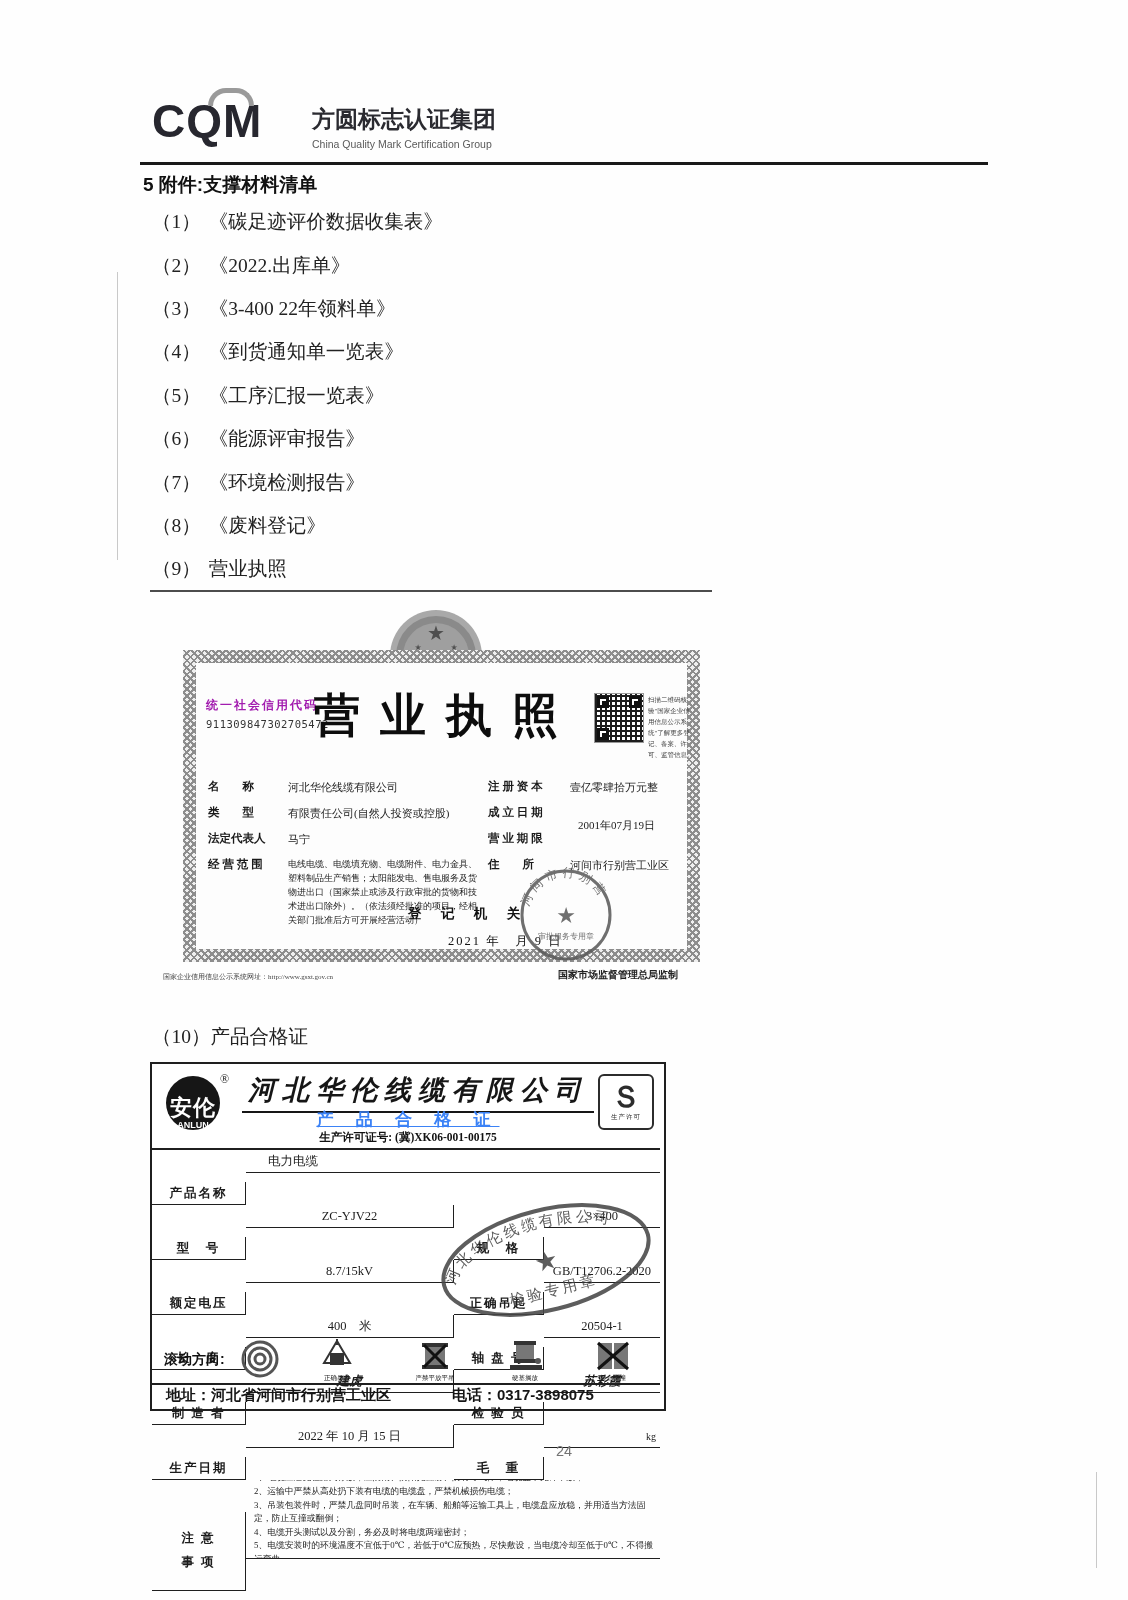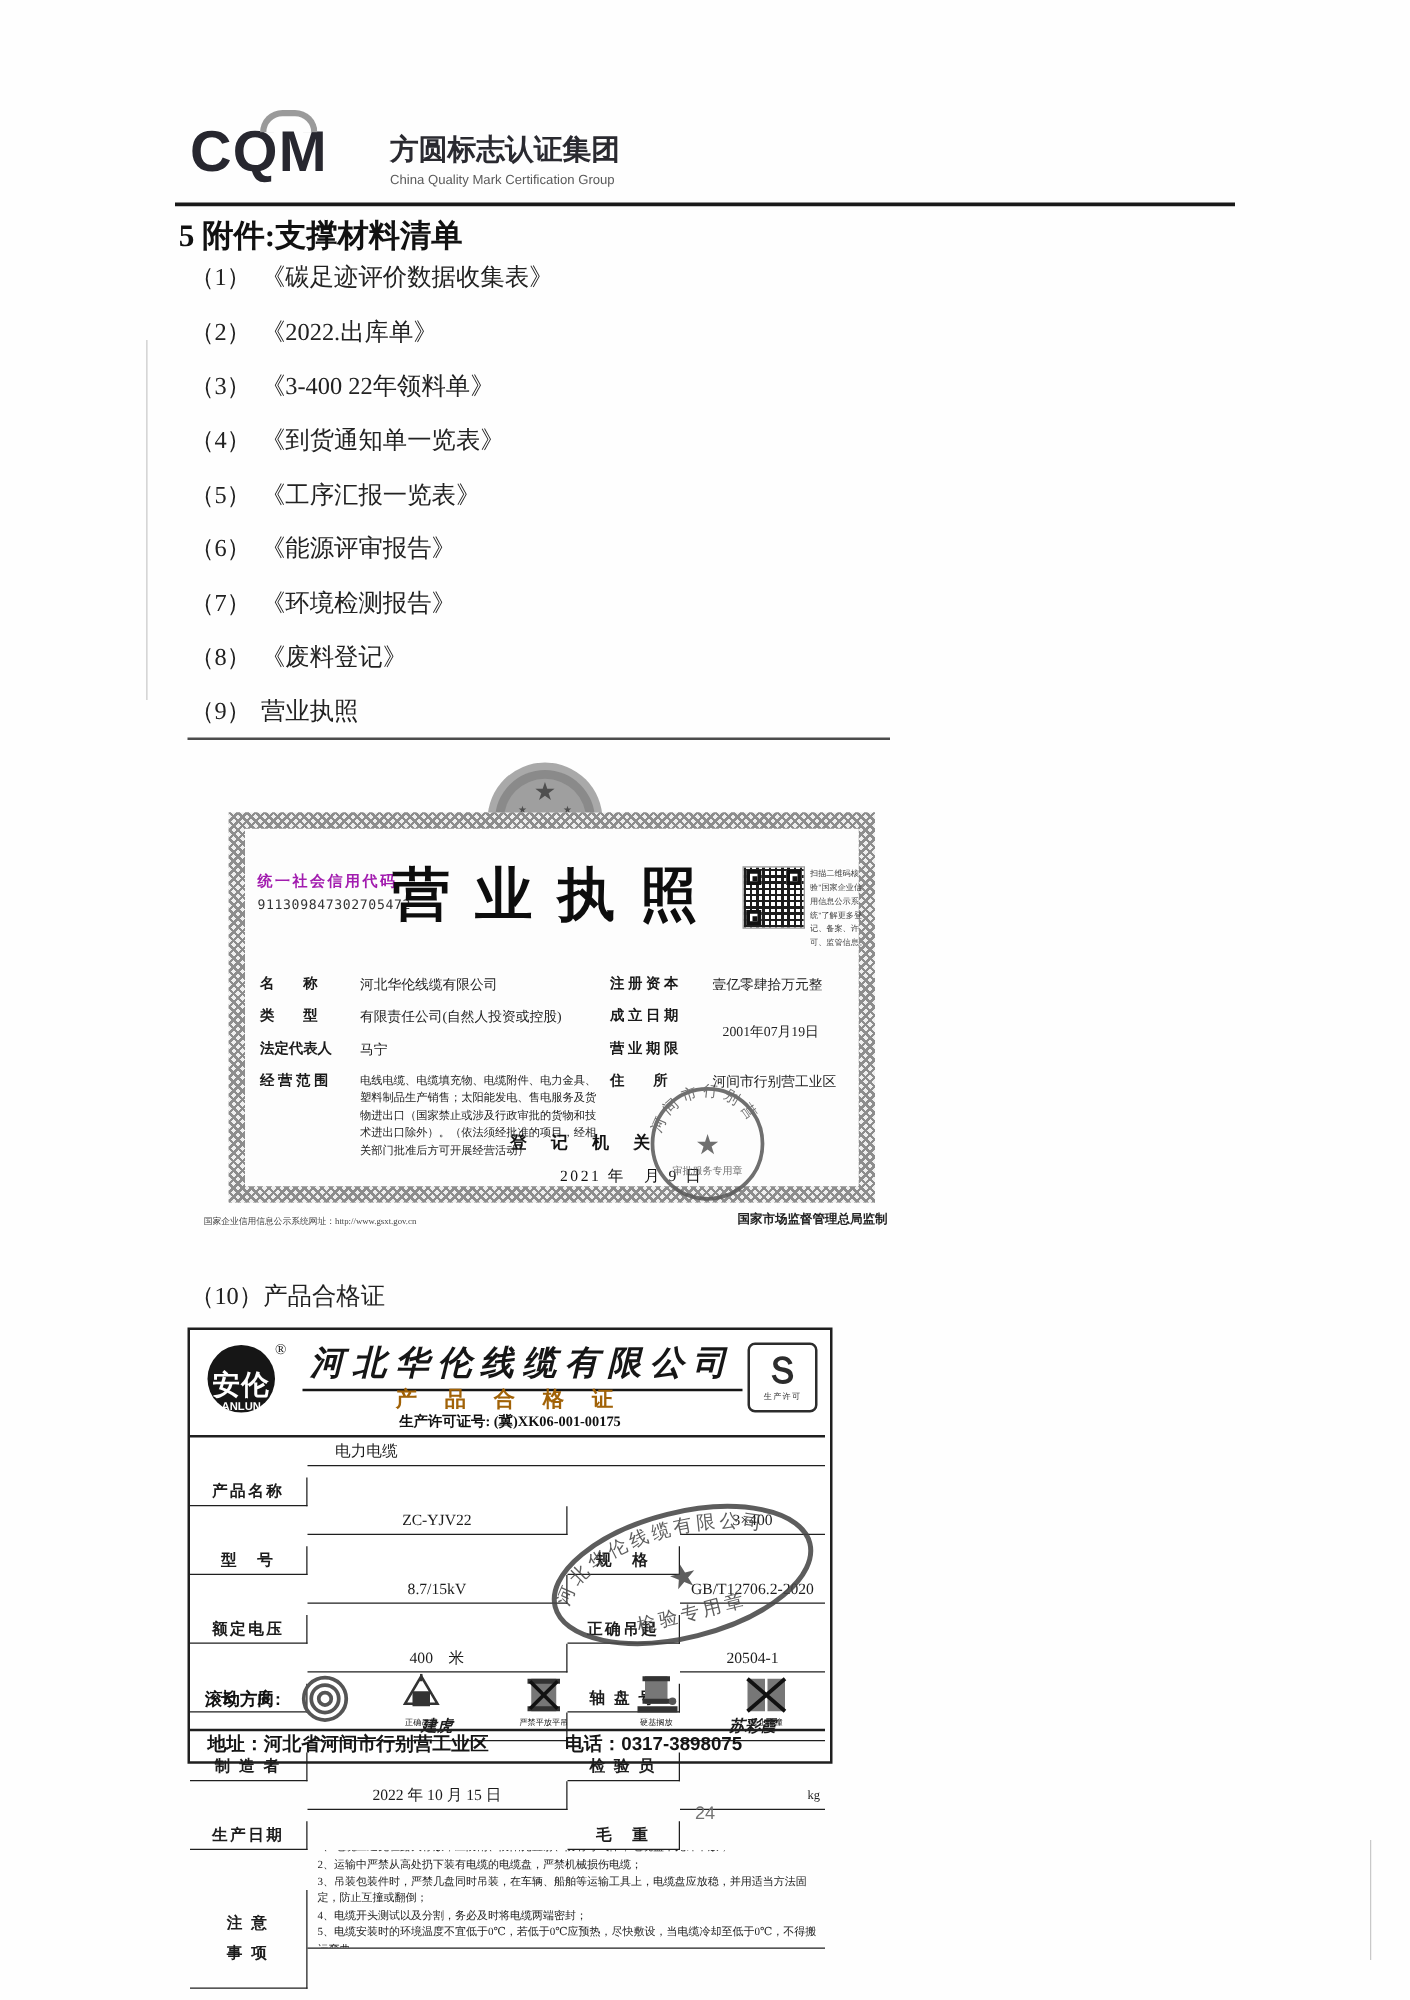--- a/index.html
+++ b/index.html
@@ -8,21 +8,21 @@
   .abs{position:absolute;}
 
   
   .cqm{font-family:"Liberation Sans","DejaVu Sans",sans-serif;font-weight:800;font-size:46px;
        color:#27272f;letter-spacing:1px;line-height:1;}
   .cqm-arc{width:36px;height:13px;border:5px solid #9a9a9a;border-bottom:none;
            border-radius:20px 20px 0 0;}
   .org-cn{font-family:"Liberation Sans","DejaVu Sans",sans-serif;font-weight:700;font-size:23px;color:#2a2a30;}
   .org-en{font-family:"Liberation Sans","DejaVu Sans",sans-serif;font-size:10.5px;color:#5a5a5a;margin-top:3px;}
   .hr-main{height:2.5px;background:#191919;}
-  .sec-head{font-family:Liberation Serif, serif;font-weight:700;font-size:25px;color:#111;}
+  .sec-head{font-family:Liberation Sans, sans-serif;font-weight:700;font-size:19px;color:#111;}
 
   
   .doc-list{font-size:19.5px;color:#222;}
   .doc-item{height:43.4px;display:flex;align-items:center;}
   .doc-item .num{margin-right:8px;}
 
   
   .art-line{background:#c9c9c9;}
 
   
@@ -51,21 +51,21 @@
 
   
   .cert{border:2.5px solid #1f1f1f;background:#fff;}
   .anlun{width:54px;height:54px;border-radius:50%;background:#161616;color:#fff;
          display:flex;flex-direction:column;align-items:center;justify-content:center;line-height:1;}
   .anlun .cn{font-weight:700;font-size:22px;letter-spacing:1px;margin-top:20px;}
   .anlun .en{font-family:"Liberation Sans",sans-serif;font-weight:700;font-size:9px;margin-top:2px;}
   .regmark{font-size:12px;color:#222;}
   .cert-company{font-weight:700;font-size:27px;letter-spacing:7px;color:#161616;white-space:nowrap;
                 border-bottom:2.5px solid #161616;padding:0 6px 3px 6px;font-style:italic;}
-  .cert-title{font-size:17px;letter-spacing:9px;color:#a16207;font-weight:600;}
+  .cert-title{font-size:17px;letter-spacing:9px;color:#3b82f6;font-weight:600;text-decoration:underline;}
   .cert-permit{font-size:11.5px;font-weight:700;color:#111;}
   .qs{width:52px;height:52px;border:2px solid #2c2c2c;border-radius:6px;
       display:flex;flex-direction:column;align-items:center;justify-content:center;}
   .qs-glyph{font-family:"Liberation Serif",serif;font-weight:700;font-size:30px;line-height:1;color:#2c2c2c;}
   .qs-sub{font-size:6.5px;color:#2c2c2c;letter-spacing:1px;margin-top:1px;}
   .ct{display:grid;grid-template-columns:94px 208px 90px 116px;border-top:2px solid #1f1f1f;
       font-size:12.5px;}
   .ct>div{border-bottom:1.5px solid #1f1f1f;border-right:1.5px solid #1f1f1f;height:22px;
           display:flex;align-items:center;justify-content:center;overflow:hidden;white-space:nowrap;}
   .ct>div.lastcol{border-right:none;}
@@ -203,21 +203,21 @@
             <path id="licArc" d="M 12,60 A 38,38 0 1 1 84,60" fill="none"></path>
           </defs>
         <text font-size="12" fill="#5c5c5c" letter-spacing="4"><textPath href="#licArc" startOffset="14%">河间市行别营</textPath></text>
         <text x="48" y="56" text-anchor="middle" font-size="22" fill="#5c5c5c">★</text>
         <text x="48" y="72" text-anchor="middle" font-size="8" fill="#5c5c5c">审批服务专用章</text>
       </svg>
     </div>
   </div>
 
   <div class="abs lic-foot-l" style="left:163px;top:972px;">国家企业信用信息公示系统网址：http://www.gsxt.gov.cn</div>
-  <div class="abs lic-foot-r" style="left:558px;top:968px;width:152px;text-align:right;">国家市场监督管理总局监制</div>
+  <div class="abs lic-foot-r" style="left:558px;top:968px;width:152px;">国家市场监督管理总局监制</div>
 
   <div class="abs doc-list" style="left:152px;top:1023px;">
     <span>（10）</span><span>产品合格证</span>
   </div>
 
   <div class="abs cert" style="left:150px;top:1062px;width:512px;height:345px;">
 
     <div class="abs anlun" style="left:14px;top:12px;">
       <div class="cn">安伦</div>
       <div class="en">ANLUN</div>

